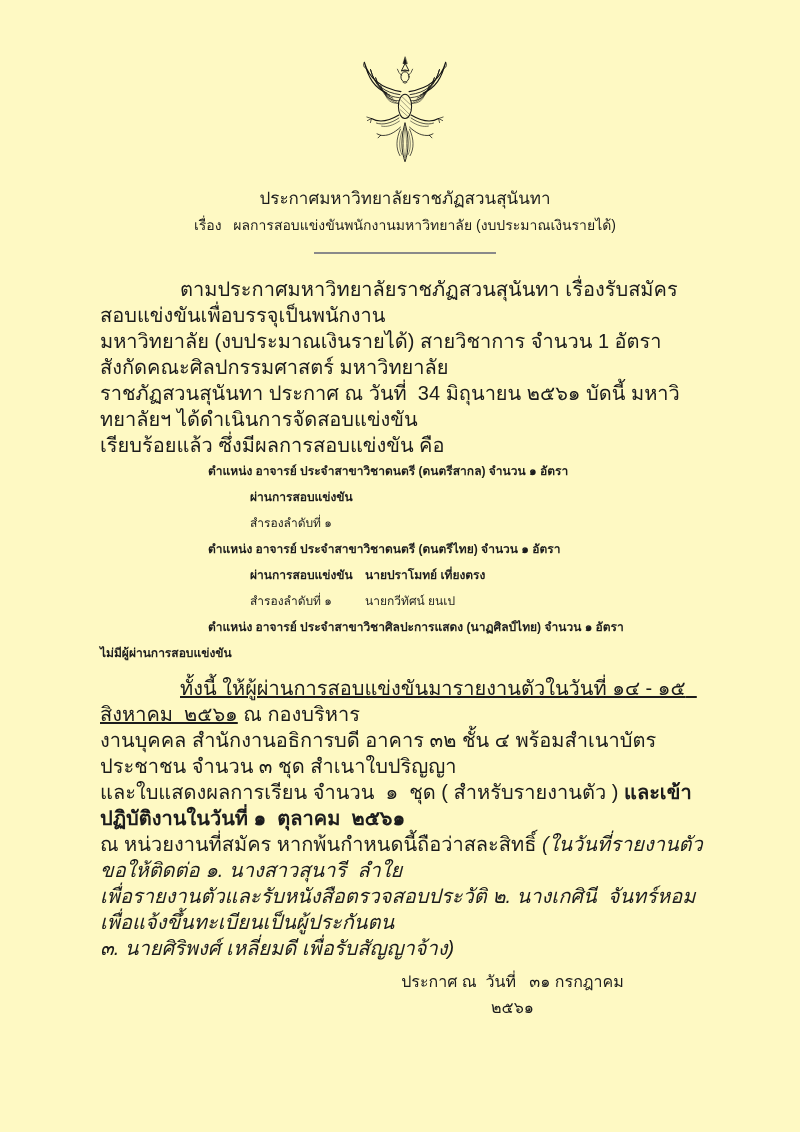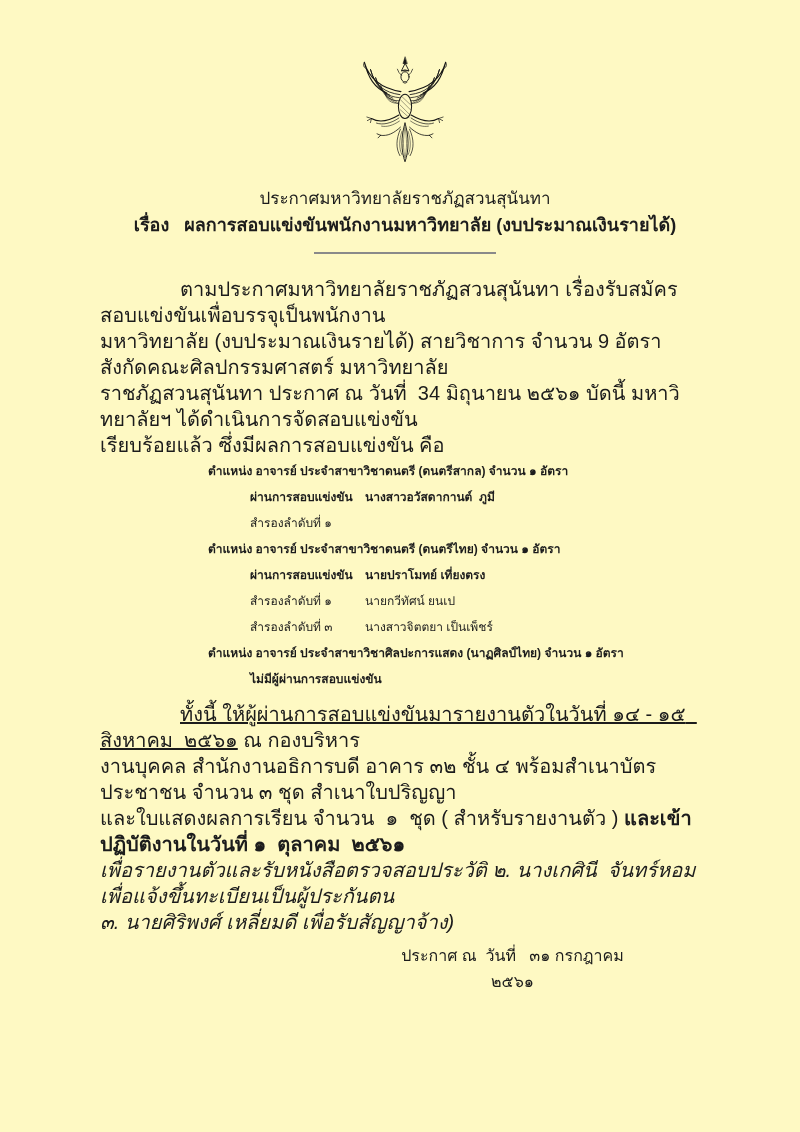--- a/index.html
+++ b/index.html
@@ -8,32 +8,32 @@
     width:800px;height:1132px;
     background:#fef9c3;
     font-family:"Liberation Sans",sans-serif;
     color:#1c1c1c;
     overflow:hidden;
   }
   .content{padding:56px 90px 0 100px;}
   .center{text-align:center;}
   .emblem-wrap{text-align:center;height:122px;}
   .doc-title{font-size:17px;line-height:26px;white-space:pre-wrap;margin-top:8px;}
-  .doc-subject{font-size:18px;line-height:26px;white-space:pre-wrap;font-weight:bold;}
+  .doc-subject{font-size:14px;line-height:26px;white-space:pre-wrap;}
   .divider{width:182px;height:2px;background:#8a8a8a;margin:14px auto 0 auto;}
   .para{margin-top:22px;font-size:20px;line-height:26px;}
   .line{white-space:pre-wrap;min-height:26px;}
   .indent{text-indent:80px;}
   .results{font-size:12px;line-height:26px;}
   .sec-heading{font-weight:bold;margin-left:108px;white-space:pre-wrap;}
   .row{display:flex;margin-left:150px;align-items:center;}
   .row .lbl{width:115px;flex:0 0 115px;white-space:pre-wrap;}
   .row .nm{white-space:pre-wrap;}
   .row.bold .lbl,.row.bold .nm{font-weight:bold;}
-  .note{font-weight:bold;margin-left:150px;white-space:pre-wrap;}
+  .note{font-weight:bold;white-space:pre-wrap;}
   .para2{margin-top:9px;font-size:20px;line-height:26px;}
   .u{text-decoration:underline;}
   .b{font-weight:bold;}
   .i{font-style:italic;}
   .closing{margin-left:285px;width:255px;text-align:center;margin-top:8px;}
   .date-line{font-size:16px;line-height:26px;white-space:pre-wrap;}
 </style>
 </head>
 <body>
 
@@ -87,65 +87,61 @@
         </g>
       </svg>
     </div>
 
     <div class="doc-title center">ประกาศมหาวิทยาลัยราชภัฏสวนสุนันทา</div>
     <div class="doc-subject center">เรื่อง   ผลการสอบแข่งขันพนักงานมหาวิทยาลัย (งบประมาณเงินรายได้)</div>
     <div class="divider"></div>
 
     <div class="para">
       <div class="line indent">ตามประกาศมหาวิทยาลัยราชภัฏสวนสุนันทา เรื่องรับสมัครสอบแข่งขันเพื่อบรรจุเป็นพนักงาน</div>
-      <div class="line">มหาวิทยาลัย (งบประมาณเงินรายได้) สายวิชาการ จำนวน 9 อัตรา สังกัดคณะศิลปกรรมศาสตร์ มหาวิทยาลัย</div>
+      <div class="line">มหาวิทยาลัย (งบประมาณเงินรายได้) สายวิชาการ จำนวน 1 อัตรา สังกัดคณะศิลปกรรมศาสตร์ มหาวิทยาลัย</div>
       <div class="line">ราชภัฏสวนสุนันทา ประกาศ ณ วันที่  34 มิถุนายน ๒๕๖๑ บัดนี้ มหาวิทยาลัยฯ ได้ดำเนินการจัดสอบแข่งขัน</div>
       <div class="line">เรียบร้อยแล้ว ซึ่งมีผลการสอบแข่งขัน คือ</div>
     </div>
 
     <div class="results">
 
       <div>
         <div class="sec-heading">ตำแหน่ง อาจารย์ ประจำสาขาวิชาดนตรี (ดนตรีสากล) จำนวน ๑ อัตรา</div>
         <div class="row bold">
           <span class="lbl">ผ่านการสอบแข่งขัน</span>
-          <span class="nm">นางสาวอวัสดากานต์  ภูมี</span>
         </div>
         <div class="row">
           <span class="lbl">สำรองลำดับที่ ๑</span>
         </div>
       </div>
 
       <div>
         <div class="sec-heading">ตำแหน่ง อาจารย์ ประจำสาขาวิชาดนตรี (ดนตรีไทย) จำนวน ๑ อัตรา</div>
         <div class="row bold">
           <span class="lbl">ผ่านการสอบแข่งขัน</span>
           <span class="nm">นายปราโมทย์ เที่ยงตรง</span>
         </div>
         <div class="row">
           <span class="lbl">สำรองลำดับที่ ๑</span>
           <span class="nm">นายกวีทัศน์ ยนเป</span>
         </div>
-        <div class="row">
-          <span class="lbl">สำรองลำดับที่ ๓</span>
-          <span class="nm">นางสาวจิตตยา เป็นเพ็ชร์</span>
-        </div>
       </div>
 
       <div>
         <div class="sec-heading">ตำแหน่ง อาจารย์ ประจำสาขาวิชาศิลปะการแสดง (นาฏศิลป์ไทย) จำนวน ๑ อัตรา</div>
         <div class="note">ไม่มีผู้ผ่านการสอบแข่งขัน</div>
       </div>
 
     </div>
 
     <div class="para2">
       <div class="line indent"><span class="u">ทั้งนี้ ให้ผู้ผ่านการสอบแข่งขันมารายงานตัวในวันที่ ๑๔ - ๑๕  สิงหาคม  ๒๕๖๑</span><span> ณ กองบริหาร</span></div>
       <div class="line">งานบุคคล สำนักงานอธิการบดี อาคาร ๓๒ ชั้น ๔ พร้อมสำเนาบัตรประชาชน จำนวน ๓ ชุด สำเนาใบปริญญา</div>
       <div class="line"><span>และใบแสดงผลการเรียน จำนวน  ๑  ชุด ( สำหรับรายงานตัว ) </span><span class="b">และเข้าปฏิบัติงานในวันที่ ๑  ตุลาคม  ๒๕๖๑</span></div>
+      <div class="line"><span>ณ หน่วยงานที่สมัคร หากพ้นกำหนดนี้ถือว่าสละสิทธิ์ </span><span class="i">(ในวันที่รายงานตัว ขอให้ติดต่อ ๑. นางสาวสุนารี  ลำใย</span></div>
       <div class="line i">เพื่อรายงานตัวและรับหนังสือตรวจสอบประวัติ ๒. นางเกศินี  จันทร์หอม เพื่อแจ้งขึ้นทะเบียนเป็นผู้ประกันตน</div>
       <div class="line i">๓. นายศิริพงศ์ เหลี่ยมดี เพื่อรับสัญญาจ้าง)</div>
     </div>
 
     <div class="closing">
       <div class="date-line">ประกาศ ณ  วันที่   ๓๑ กรกฎาคม ๒๕๖๑</div>
 
     </div>
 
   </div>

